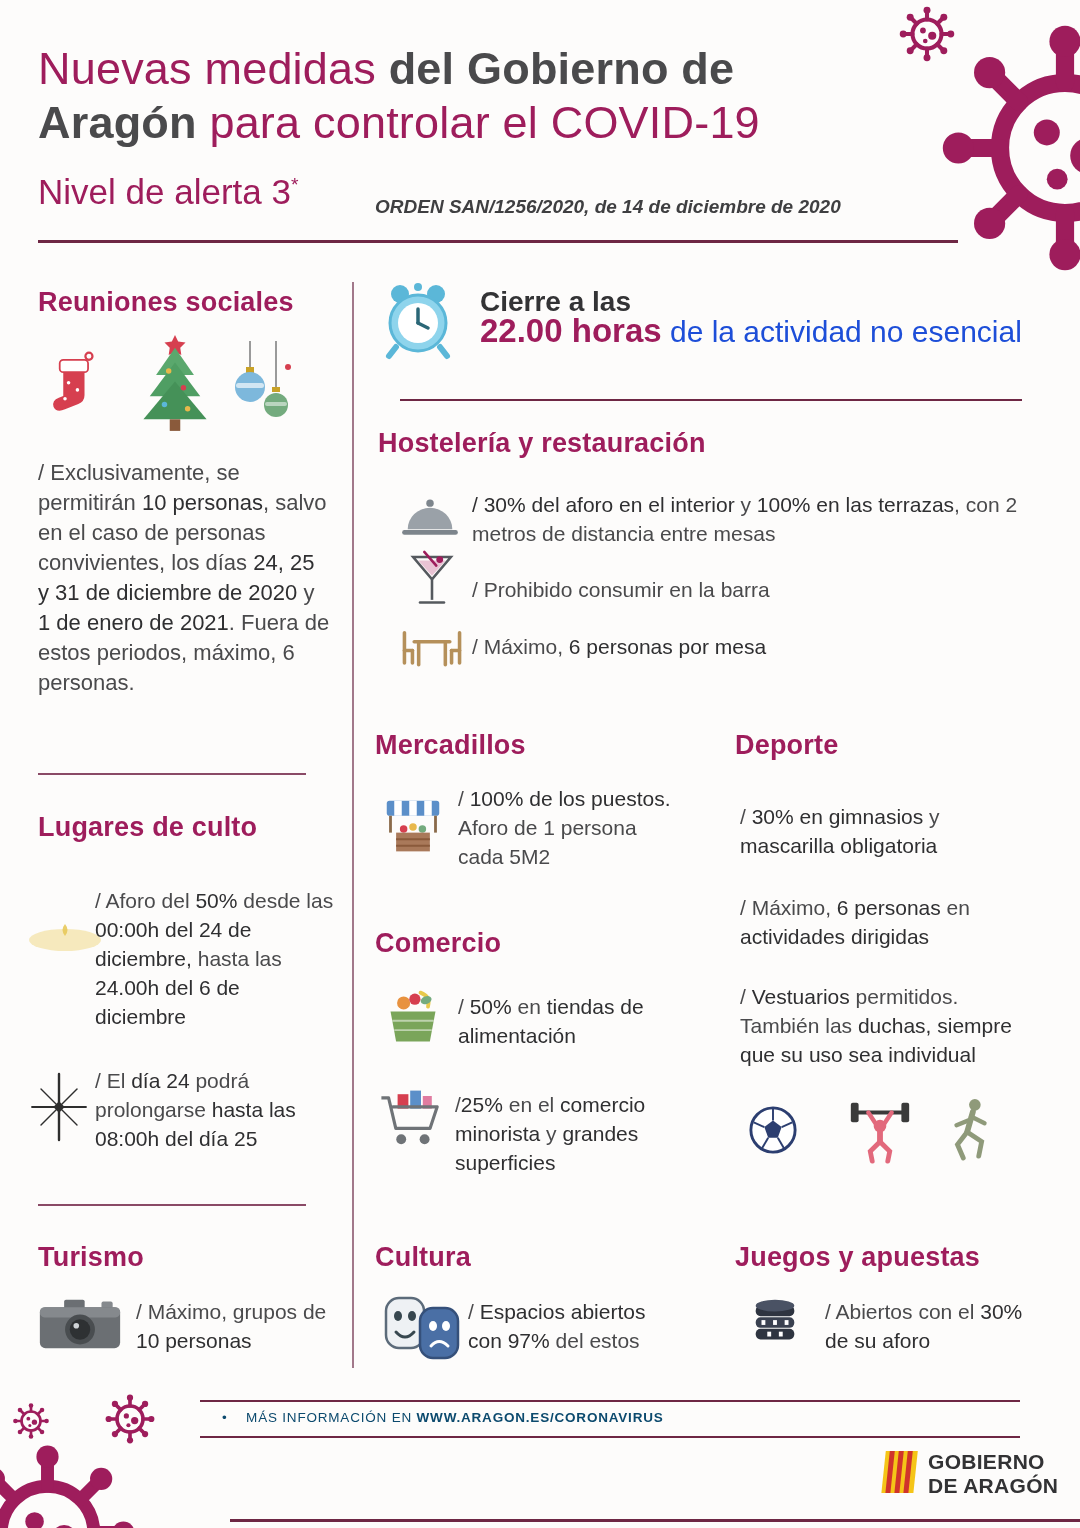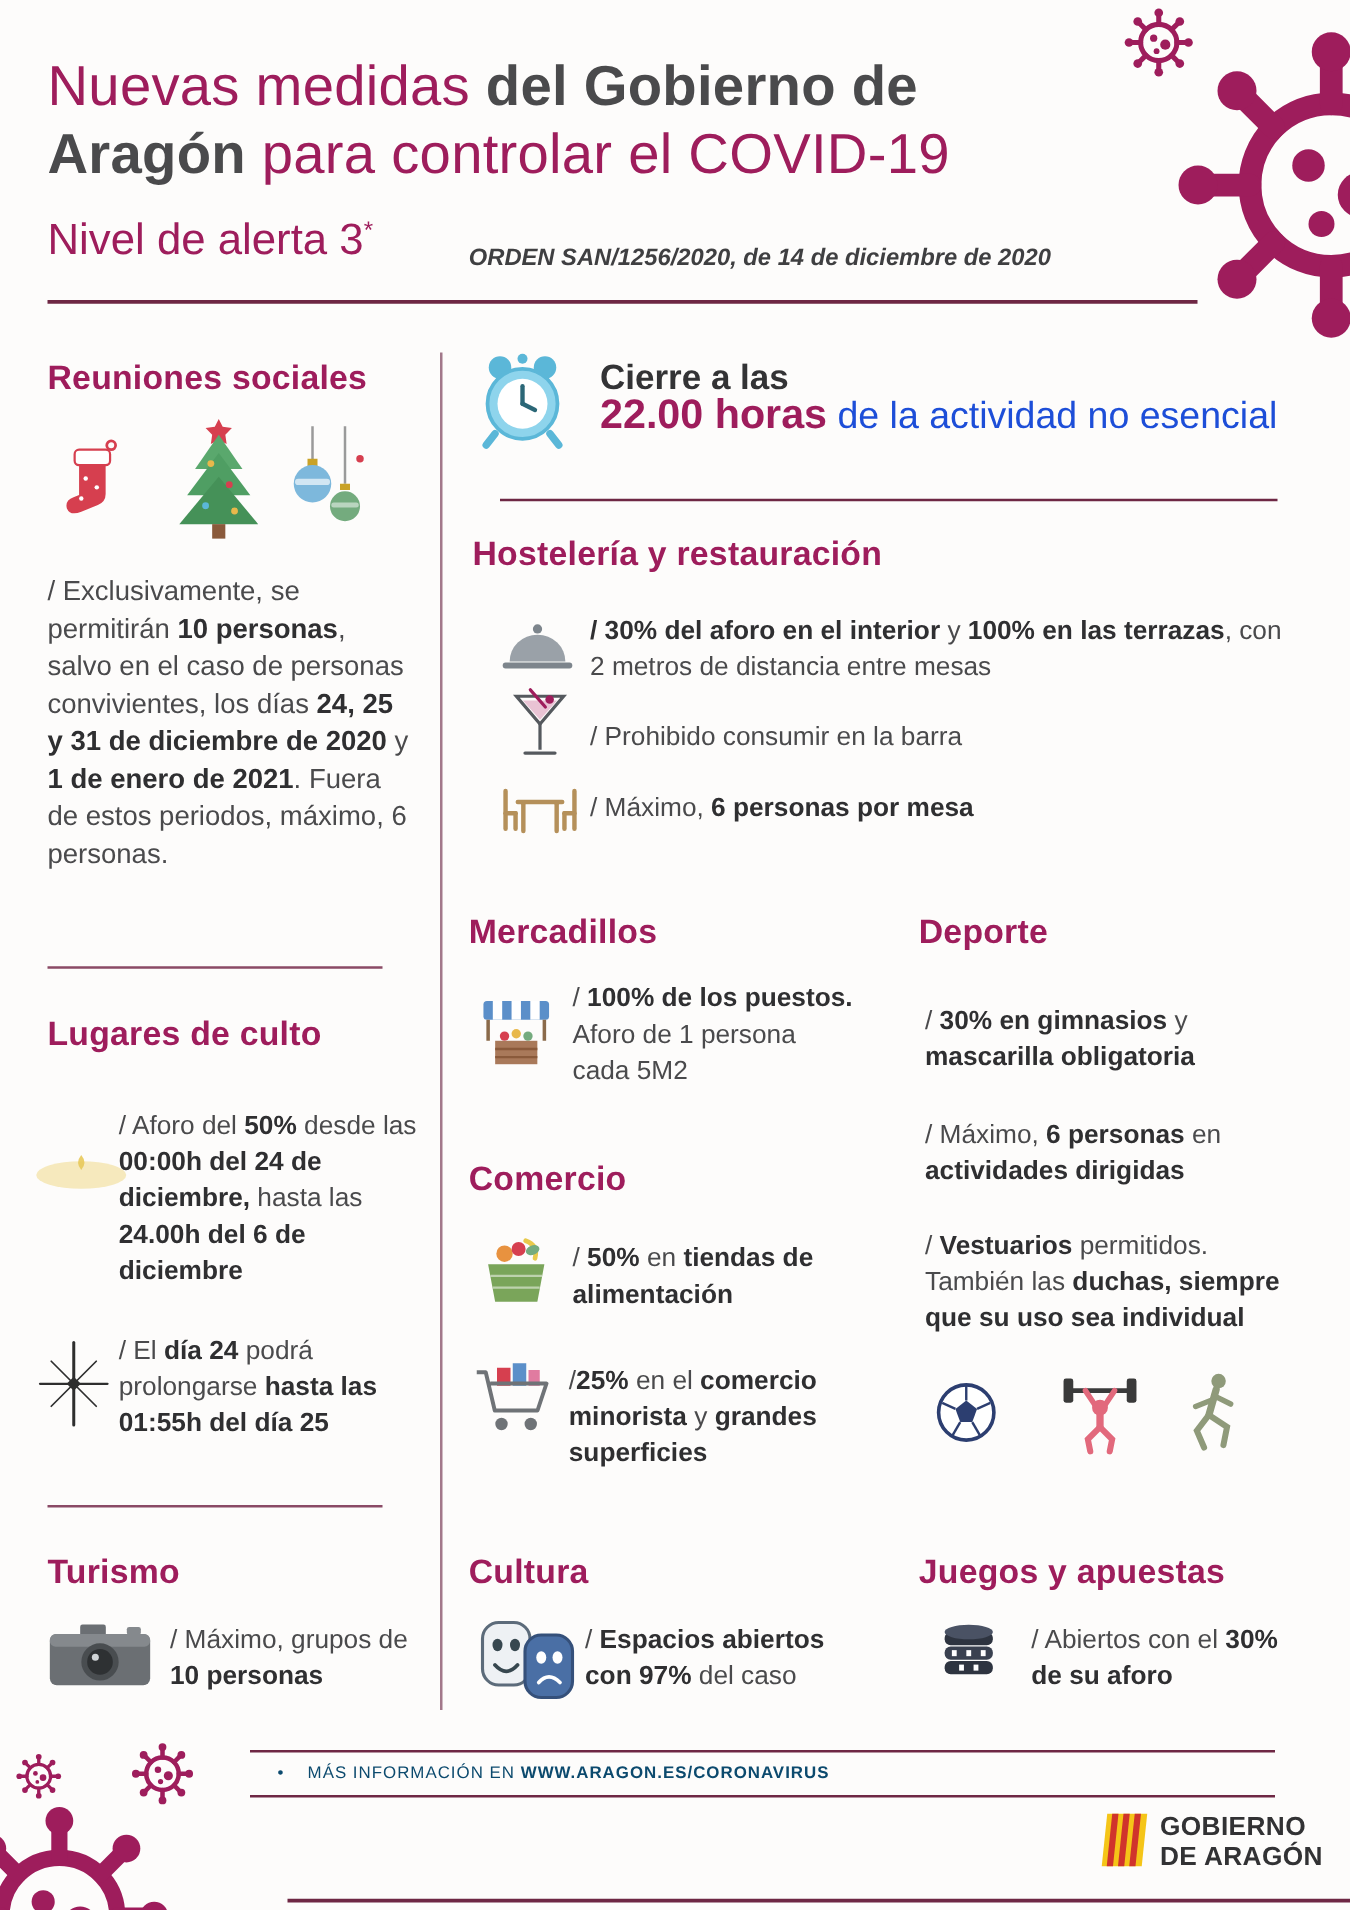--- a/index.html
+++ b/index.html
@@ -1,21 +1,21 @@
 <!DOCTYPE html>
 <html><head>
 <meta charset="utf-8">
 <style>
   *{margin:0;padding:0;box-sizing:border-box}
   body{font-family:"Liberation Sans",sans-serif;background:#d9d9d9}
   .page{position:relative;width:1080px;height:1528px;margin:0 auto;background:#fdfcfb;overflow:hidden;color:#48484a}
   .abs{position:absolute}
   .sec-title{font-size:27px;font-weight:700;color:#9e1d5c;letter-spacing:.2px}
   .body{font-size:21px;line-height:29px;color:#4a4a4c}
-  .body b{color:#2f2f31;font-weight:700}
+  .body b{color:#2f2f31;font-weight:400}
   .body-lg{font-size:22px;line-height:30px}
   .hr{background:#6e2744}
   .hr-thin{background:#8a4a66;height:1.5px}
   .vr{background:#a2788a;width:1.5px}
   .t-gray{color:#4a4a4c;font-weight:600}
   .t-accent{color:#9e1d5c;font-weight:400}
   .title{font-size:45px;line-height:54px;letter-spacing:.2px}
   .alert{font-size:35px;color:#9e1d5c;font-weight:500}
   sup{font-size:55%}
   .order{font-size:19px;font-style:italic;font-weight:600;color:#3f3f41}
@@ -131,21 +131,21 @@
 
   <svg class="abs" style="left:24px;top:1072px" width="70" height="70" viewBox="0 0 70 70">
     <g stroke="#2e2e2e" stroke-linecap="round">
       <line x1="35" y1="2" x2="35" y2="68" stroke-width="2.4"></line>
       <line x1="8" y1="35" x2="62" y2="35" stroke-width="1.8"></line>
       <line x1="17" y1="17" x2="53" y2="53" stroke-width="1.4"></line>
       <line x1="53" y1="17" x2="17" y2="53" stroke-width="1.4"></line>
     </g>
     <rect x="31" y="31" width="8" height="8" fill="#2e2e2e" transform="rotate(45 35 35)"></rect>
   </svg>
-  <div class="abs body" style="left:95px;top:1066px;width:240px"><span>/ El </span><b>día 24</b><span> podrá prolongarse </span><b>hasta las 01:55h del día 25</b></div>
+  <div class="abs body" style="left:95px;top:1066px;width:240px"><span>/ El </span><b>día 24</b><span> podrá prolongarse </span><b>hasta las 08:00h del día 25</b></div>
 
   <div class="abs hr-thin" style="left:38px;top:1204px;width:268px"></div>
 
   <div class="abs sec-title" style="left:38px;top:1242px">Turismo</div>
   <svg class="abs" style="left:38px;top:1294px" width="84" height="58" viewBox="0 0 90 62">
     <rect x="28" y="6" width="22" height="10" rx="2" fill="#6b6f73"></rect>
     <rect x="68" y="8" width="12" height="7" rx="2" fill="#85898d"></rect>
     <rect x="2" y="14" width="86" height="44" rx="6" fill="#6b6f73"></rect>
     <rect x="2" y="14" width="86" height="11" rx="5" fill="#85898d"></rect>
     <circle cx="45" cy="38" r="16" fill="#494d50"></circle>
@@ -248,21 +248,21 @@
   <svg class="abs" style="left:380px;top:1292px" width="84" height="72" viewBox="0 0 84 72">
     <rect x="6" y="6" width="38" height="50" rx="13" fill="#eef1f4" stroke="#5c6b7a" stroke-width="2.5"></rect>
     <ellipse cx="18" cy="24" rx="4" ry="5" fill="#37474f"></ellipse>
       <ellipse cx="32" cy="24" rx="4" ry="5" fill="#37474f"></ellipse>
     <path d="M16 40 q9 10 18 0" fill="none" stroke="#37474f" stroke-width="3" stroke-linecap="round"></path>
     <rect x="40" y="16" width="38" height="50" rx="13" fill="#4a6fa5" stroke="#35507a" stroke-width="2.5"></rect>
     <ellipse cx="53" cy="34" rx="4" ry="5" fill="#ffffff"></ellipse>
       <ellipse cx="66" cy="34" rx="4" ry="5" fill="#ffffff"></ellipse>
     <path d="M51 54 q8 -9 17 0" fill="none" stroke="#ffffff" stroke-width="3" stroke-linecap="round"></path>
   </svg>
-  <div class="abs body" style="left:468px;top:1297px;width:215px"><span>/ </span><b>Espacios abiertos con 97%</b><span> del caso</span></div>
+  <div class="abs body" style="left:468px;top:1297px;width:215px"><span>/ </span><b>Espacios abiertos con 97%</b><span> del estos</span></div>
 
   <div class="abs sec-title" style="left:735px;top:730px">Deporte</div>
   <div class="abs body" style="left:740px;top:802px;width:290px"><span>/ </span><b>30% en gimnasios</b><span> y </span><b>mascarilla obligatoria</b></div>
   <div class="abs body" style="left:740px;top:893px;width:295px"><span>/ Máximo, </span><b>6 personas</b><span> en </span><b>actividades dirigidas</b></div>
   <div class="abs body" style="left:740px;top:982px;width:302px"><span>/ </span><b>Vestuarios</b><span> permitidos. También las </span><b>duchas, siempre que su uso sea individual</b></div>
 
   <svg class="abs" style="left:748px;top:1105px" width="50" height="50" viewBox="0 0 52 52">
     <circle cx="26" cy="26" r="23" fill="#ffffff" stroke="#2c3e70" stroke-width="3"></circle>
     <polygon points="26,16 35,23 31,34 21,34 17,23" fill="#2c3e70"></polygon>
     <g stroke="#2c3e70" stroke-width="2">

